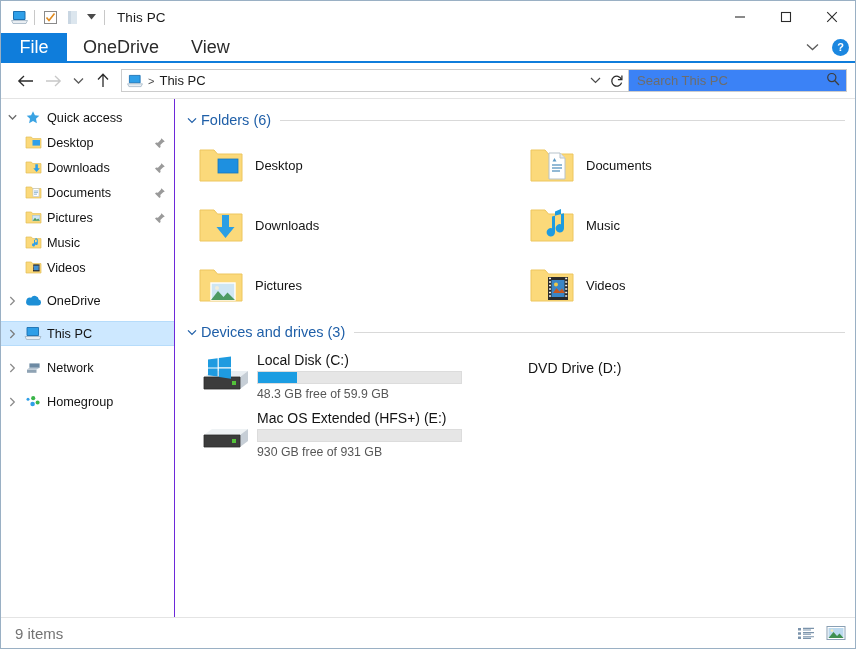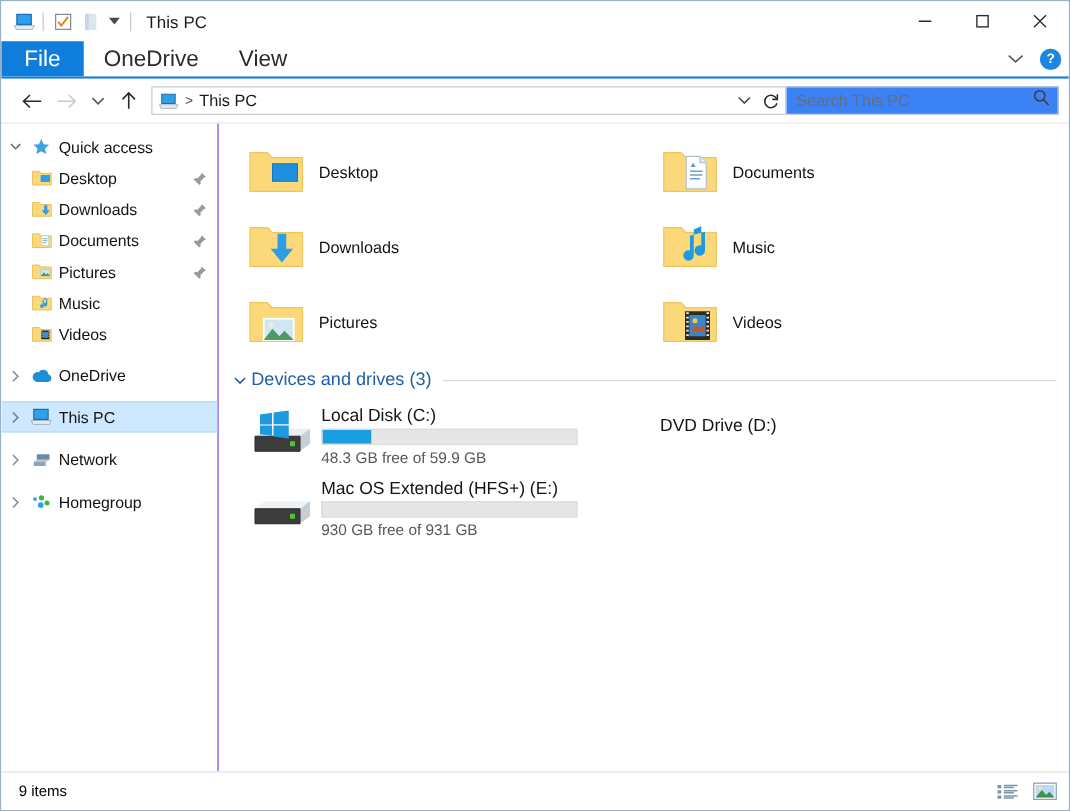--- a/index.html
+++ b/index.html
@@ -338,22 +338,22 @@
     height: 31px;
     flex: 0 0 31px;
     border-top: 1px solid #e4e4e4;
     display: flex;
     align-items: center;
     background: #ffffff;
     padding: 0 8px 0 14px;
     box-sizing: border-box;
   }
   .status-text {
-    font-size: 12px;
-    color: #000000;
+    font-size: 15px;
+    color: #737373;
   }
   .status-views {
     margin-left: auto;
     display: flex;
     align-items: center;
     gap: 8px;
   }
   .viewbtn {
     width: 22px; height: 20px;
     display: flex; align-items: center; justify-content: center;
@@ -646,20 +646,29 @@
             <circle cx="7.6" cy="9" r="2.3" fill="#2f9fe8"></circle>
             <circle cx="12.6" cy="7.4" r="2" fill="#3bb54a"></circle>
           </svg>
         </div>
         <span class="nav-label">Homegroup</span>
       </div>
     </div>
 
     <div class="content">
 
+      <div class="group-header">
+        <div class="group-twisty">
+          <svg width="10" height="7" viewBox="0 0 10 7">
+              <path d="M1 1.4l4 4 4-4" fill="none" stroke="#1f5fa8" stroke-width="1.3"></path>
+            </svg>
+        </div>
+        <div class="group-title">Folders (6)</div>
+        <div class="group-rule"></div>
+      </div>
 
       <div class="tiles">
 
         <div class="tile">
           <div class="tile-icon">
             <svg width="46" height="40" viewBox="0 0 46 40">
               <path d="M2 5h14l3.5 4H44v27H2z" fill="#fbd97a"></path>
               <path d="M2 5h14l3.5 4H44v27H2z" fill="none" stroke="#edc65e" stroke-width="1"></path>
               <rect x="20" y="14" width="20" height="14" fill="#1e90e0"></rect>
               <rect x="20" y="14" width="20" height="14" fill="none" stroke="#1577bd" stroke-width=".8"></rect>

